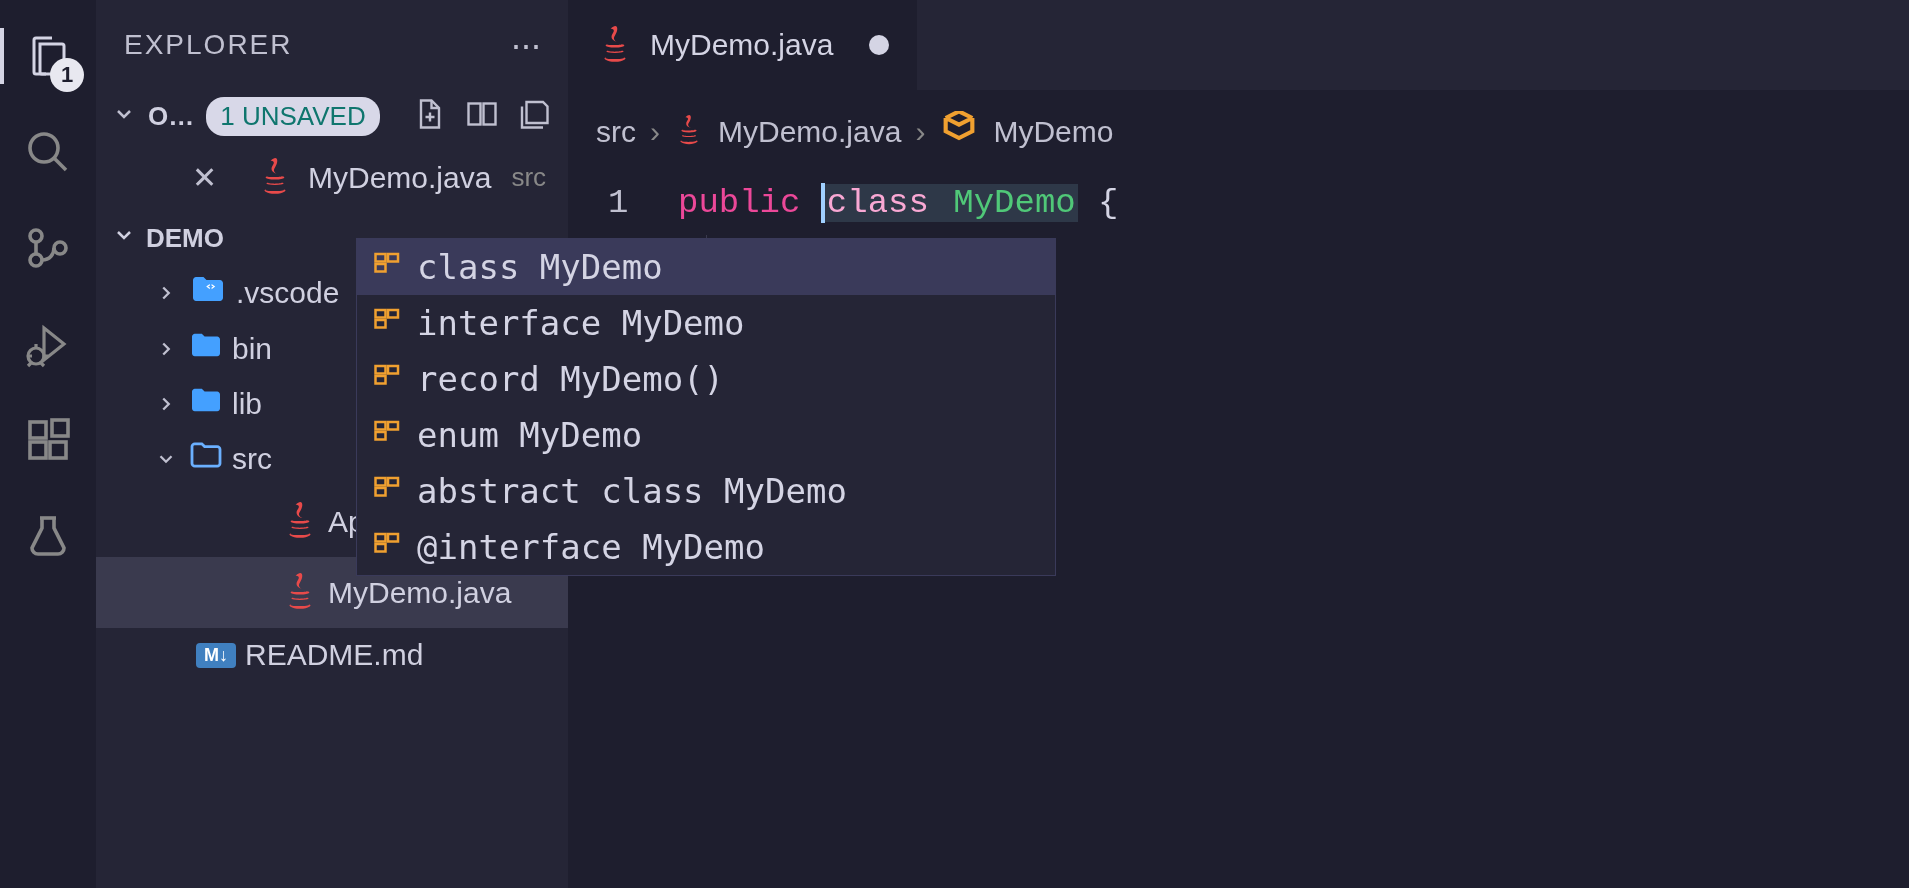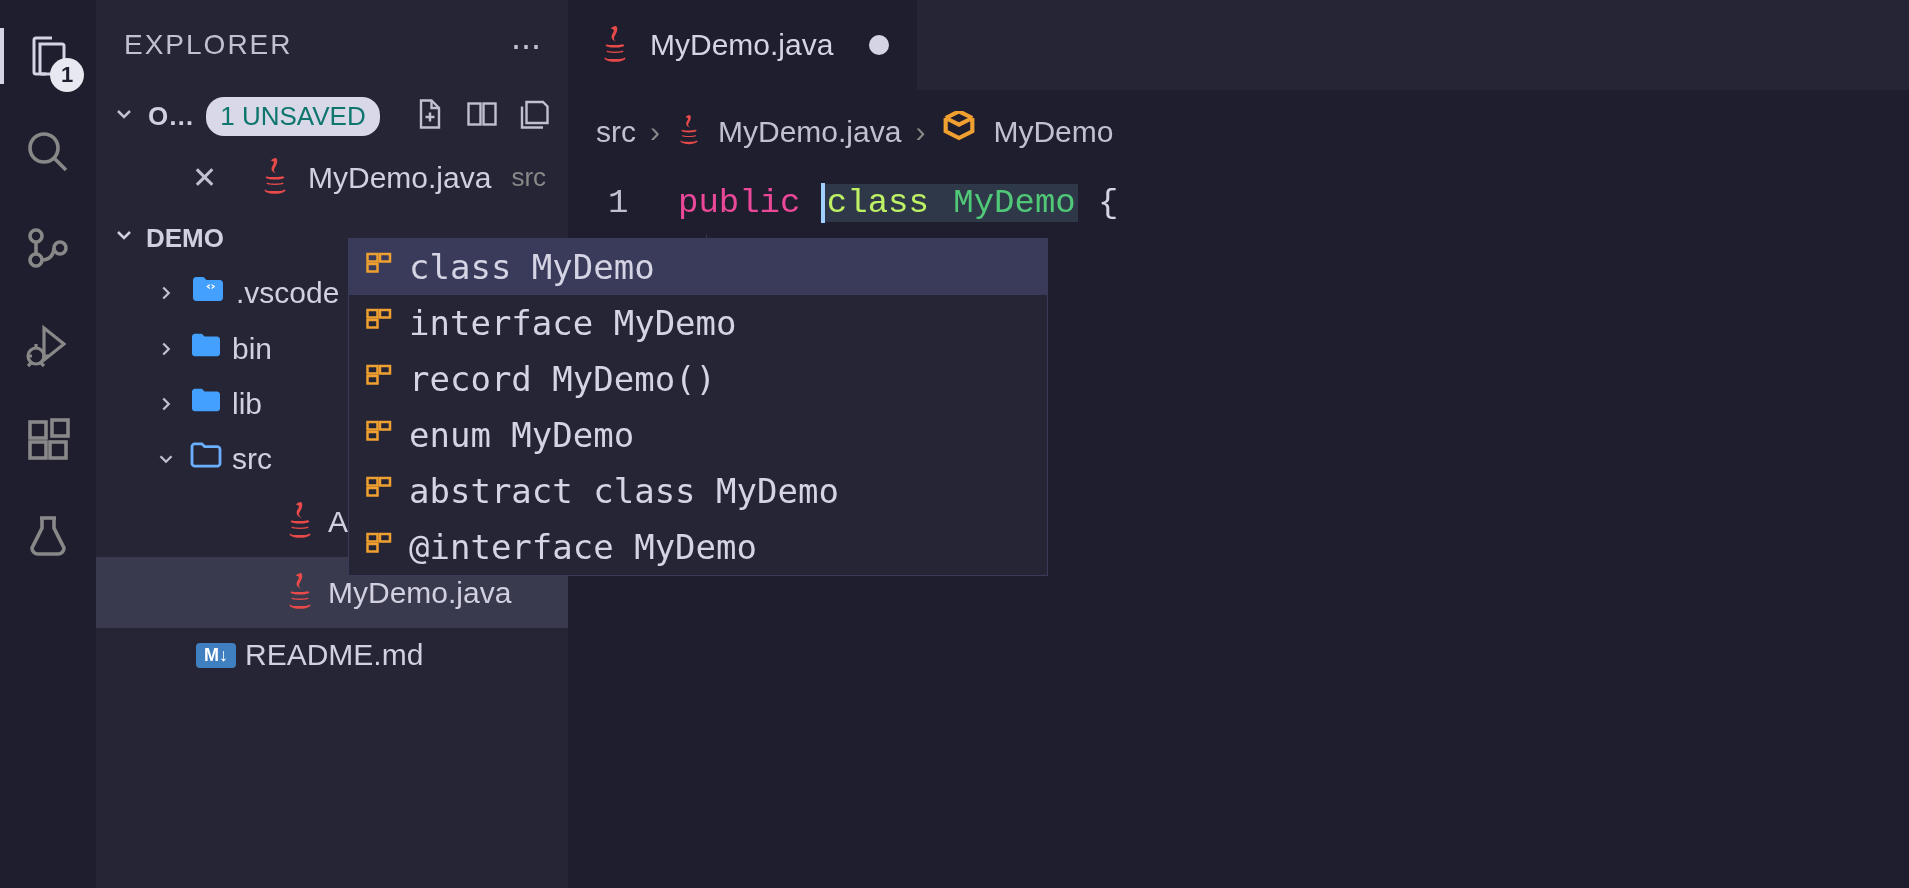--- a/index.html
+++ b/index.html
@@ -203,21 +203,21 @@
 }
 .line-num {
   width: 70px;
   text-align: right;
   color: #6b6b80;
   padding-right: 50px;
 }
 .line-num.current { color: #c0c0d0; }
 .code-text { white-space: pre; }
 .tok-keyword { color: #ec4899; }
-.tok-storage-bg { background: #2e3848; color: #bef264; padding: 0 2px;}
+.tok-storage-bg { background: #2e3848; color: #f9a8d4; padding: 0 2px;}
 .tok-classname-bg { background: #2e3848; color: #50c878; padding: 0 2px;}
 .tok-punct { color: #d4d4e4; }
 .cursor-caret {
   width: 4px;
   height: 40px;
   background: #a0d0ff;
   display: inline-block;
   vertical-align: middle;
 }
 .indent-guide {
@@ -508,21 +508,21 @@
     <div class="code-line">
       <span class="line-num">3</span>
       <span class="code-text tok-punct">}</span>
     </div>
     <div class="code-line">
       <span class="line-num">4</span>
     </div>
 
   </div>
 
-  <div class="suggest-widget" style="left:348px; top:238px;">
+  <div class="suggest-widget" style="left:356px; top:238px;">
     <div class="suggest-item selected">
       <span class="snippet-icon">
         <svg width="30" height="30" viewBox="0 0 24 24">
             <rect x="2" y="4" width="8" height="6" fill="none" stroke="#f0a030" stroke-width="2"></rect>
             <rect x="12" y="4" width="8" height="6" fill="none" stroke="#f0a030" stroke-width="2"></rect>
             <rect x="2" y="12" width="8" height="6" fill="none" stroke="#f0a030" stroke-width="2"></rect>
           </svg>
       </span>
       <span>class MyDemo</span>
     </div>

